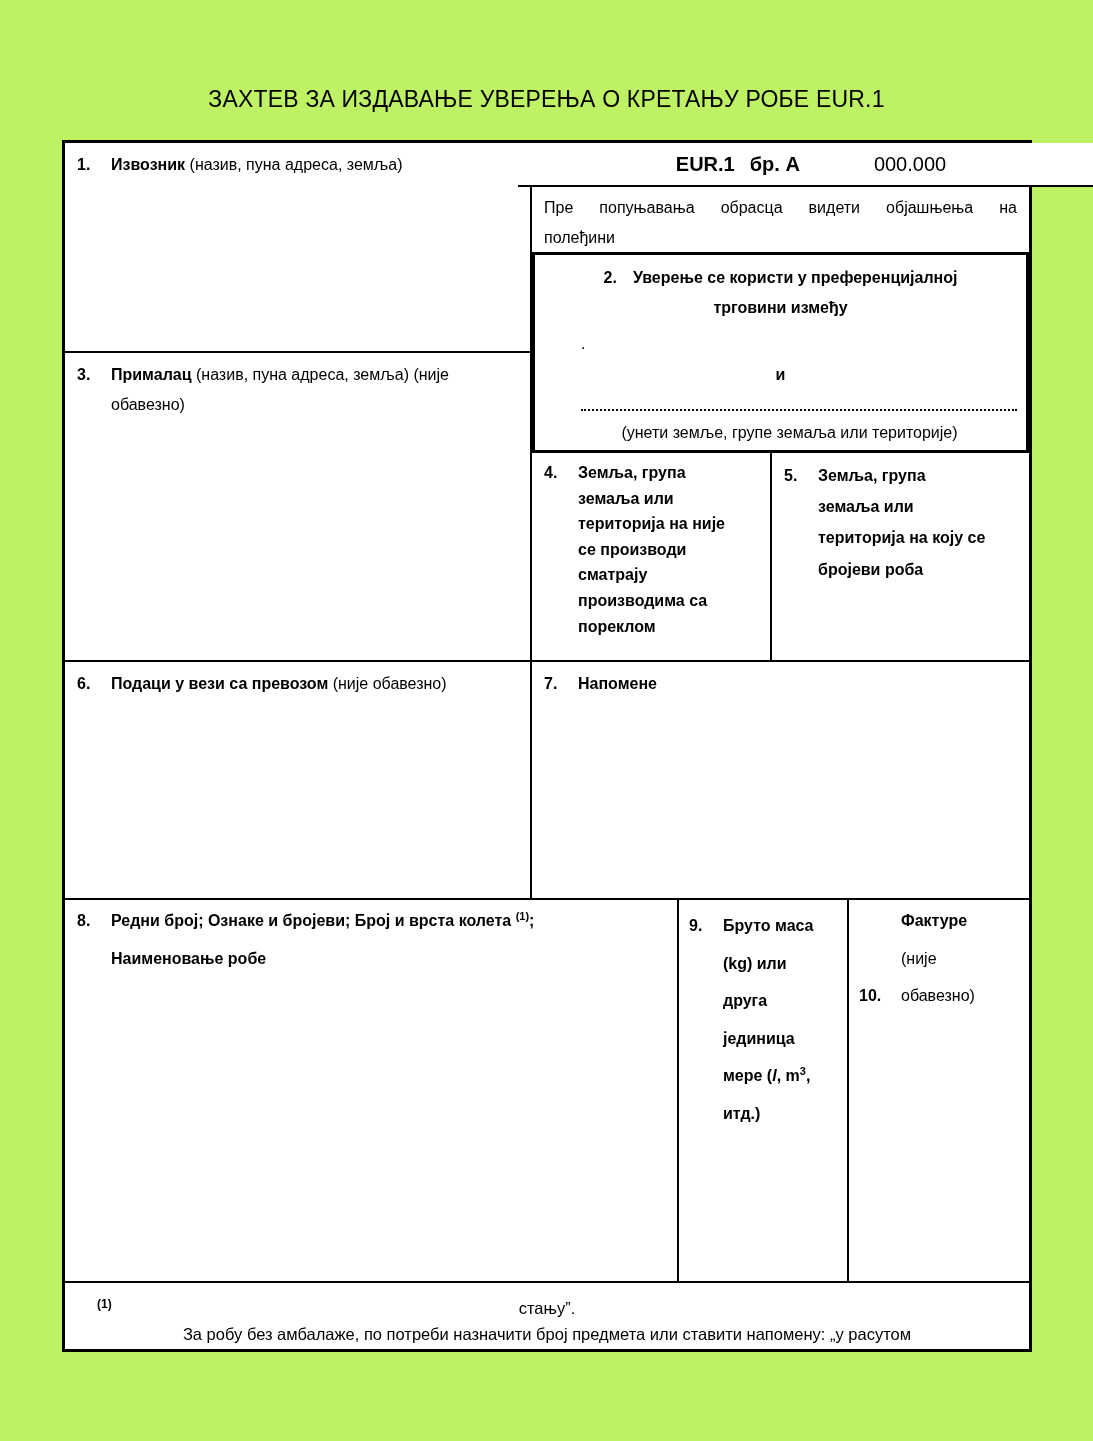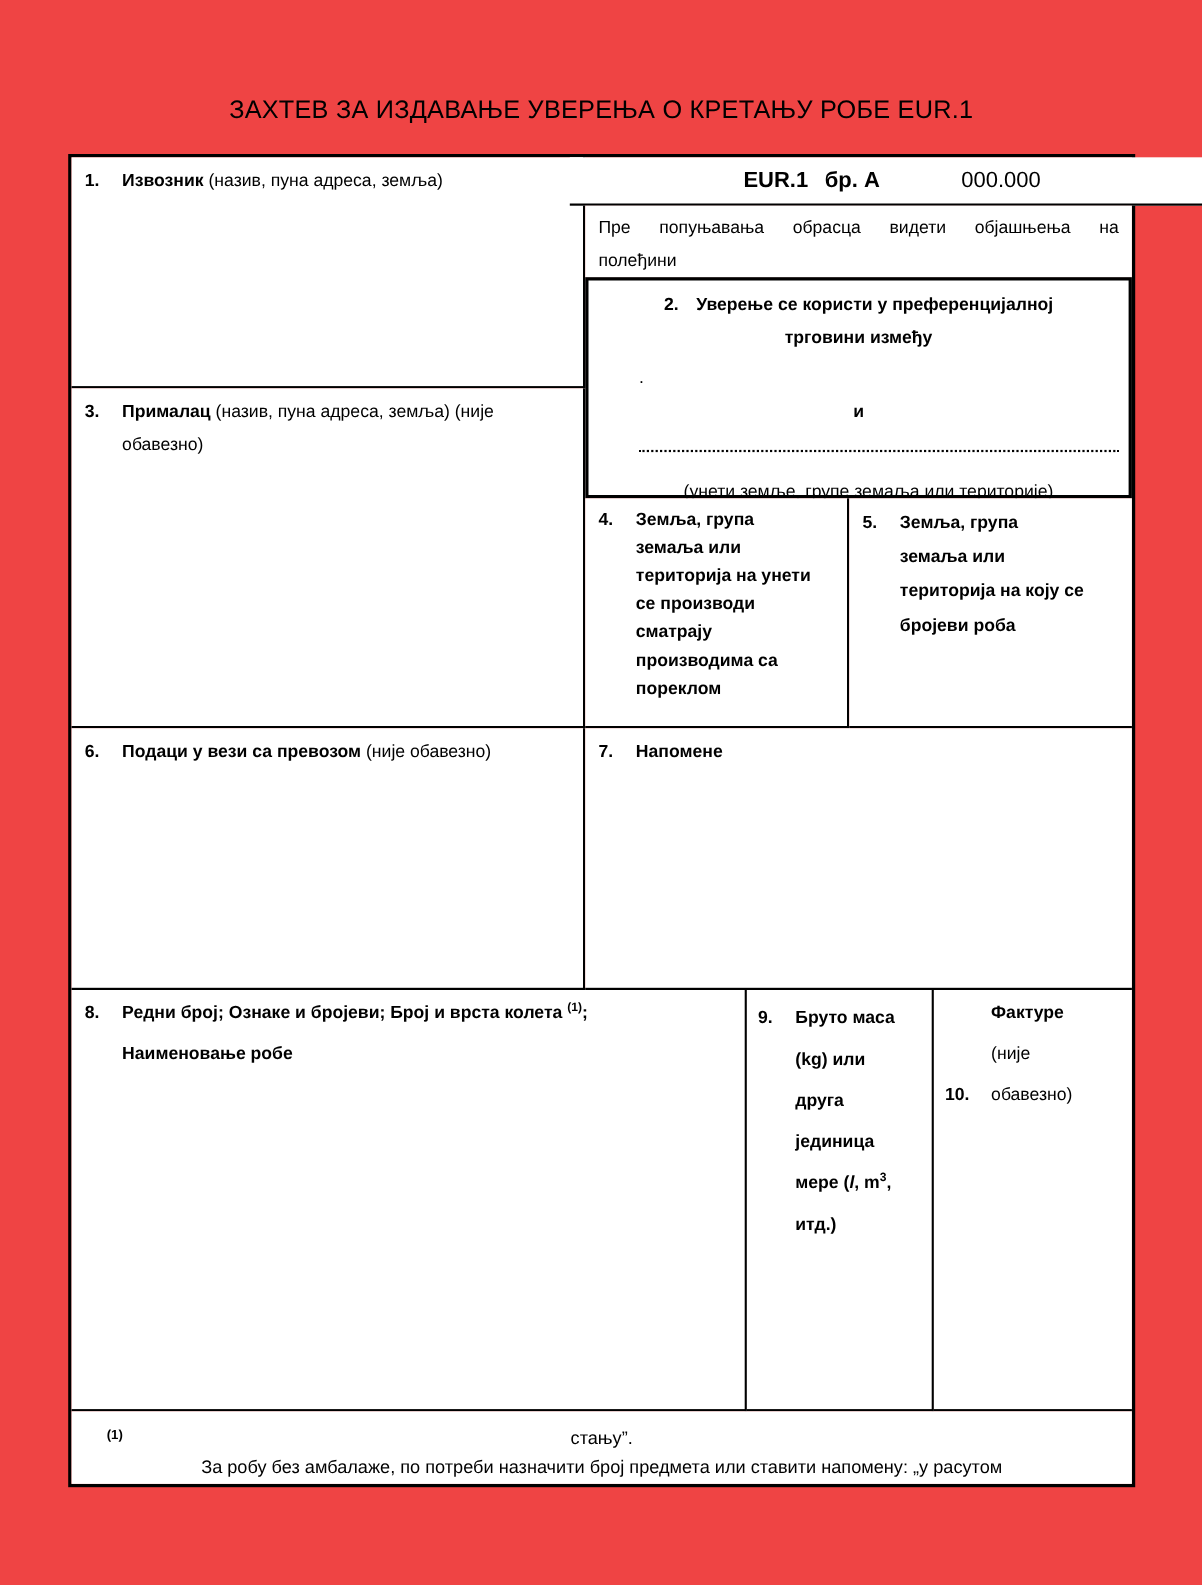--- a/index.html
+++ b/index.html
@@ -1,21 +1,21 @@
 <!DOCTYPE html>
 <html><head>
 <meta charset="utf-8">
 <style>
   html, body { margin: 0; padding: 0; background: #ffffff; }
   body {
     width: 1093px; height: 1441px;
     font-family: "Liberation Sans", sans-serif;
     color: #000;
   }
-  .page { position: relative; width: 1093px; height: 1441px; background: #ef4444; overflow: hidden; }
+  .page { position: relative; width: 1093px; height: 1441px; background: #bef264; overflow: hidden; }
 
   .doc-title {
     position: absolute; top: 86px; left: 0; width: 100%;
     text-align: center; font-size: 23px; font-weight: 400; letter-spacing: 0.2px;
   }
 
   .form { position: absolute; left: 62px; top: 140px; width: 970px; height: 1212px;
           border: 3px solid #000; box-sizing: border-box; }
   .form-inner { position: relative; width: 964px; height: 1206px; }
 
@@ -41,21 +41,21 @@
   .note-line1 { display: flex; justify-content: space-between; text-align: right; }
   .note-line2 { }
 
   
   .box2 { border: 3px solid #000; }
   .box2-head { display: flex; justify-content: center; gap: 16px; font-weight: 700; margin-top: 8px; }
   .box2-line2 { text-align: center; font-weight: 700; }
   .box2-dot { margin: 10px 0 0 46px; line-height: 1.2; }
   .box2-and { text-align: center; font-weight: 700; margin-top: 7px; }
   .dotline { margin: 19px auto 0 46px; width: 436px; height: 0; border-bottom: 2px dotted #000; }
-  .box2-hint { text-align: center; margin-top: 22px; padding-left: 18px; }
+  .box2-hint { text-align: center; margin-top: 7px; padding-left: 18px; }
 
   
   .lines-tight { line-height: 1.6; }
   .lines-loose { line-height: 1.95; }
   .lines-c9 { line-height: 2.35; }
   .c8-row { line-height: 2.35; padding-top: 2px; }
   .c10-row { line-height: 2.35; padding-top: 2px; align-items: flex-end; }
 
   
   .footer-cell { position: absolute; }
@@ -120,21 +120,21 @@
           <span class="cell-text" style="max-width:404px;"><span class="bold">Прималац</span><span> (назив, пуна адреса, земља) (није обавезно)</span></span>
         </div>
       </div>
 
       <div class="cell b-r b-b" style="left:467px; top:310px; width:240px; height:209px;">
         <div class="num-row lines-tight">
           <span class="num">4.</span>
           <span class="cell-text bold">
             <div>Земља, група</div>
             <div>земаља или</div>
-            <div>територија на унети</div>
+            <div>територија на није</div>
             <div>се производи</div>
             <div>сматрају</div>
             <div>производима са</div>
             <div>пореклом</div>
           </span>
         </div>
       </div>
 
       <div class="cell b-b" style="left:707px; top:310px; width:257px; height:209px;">
         <div class="num-row lines-loose">

